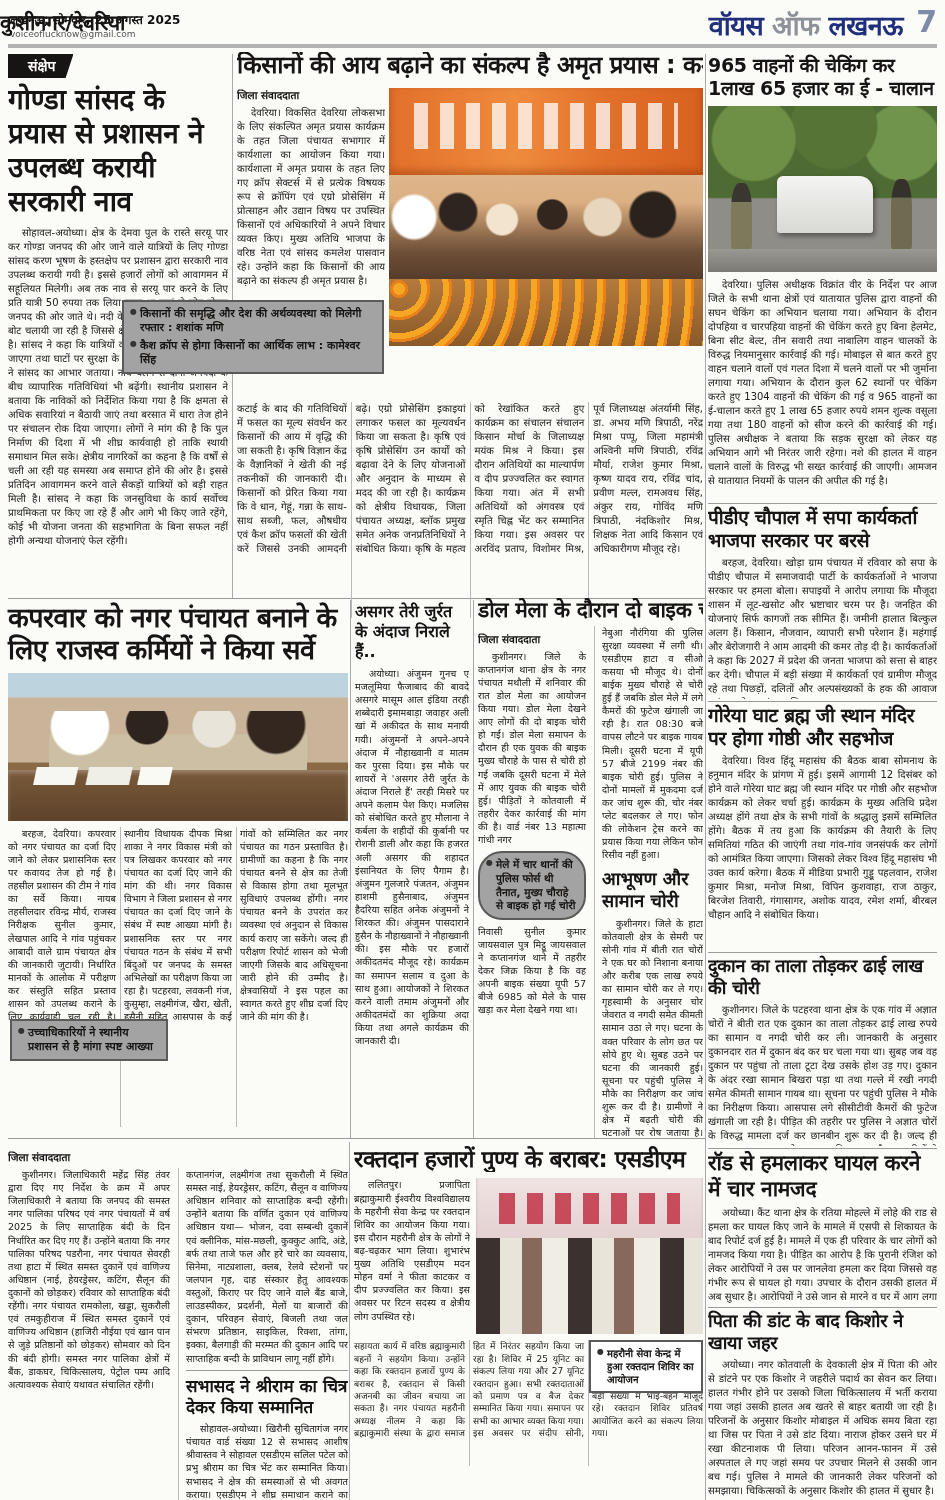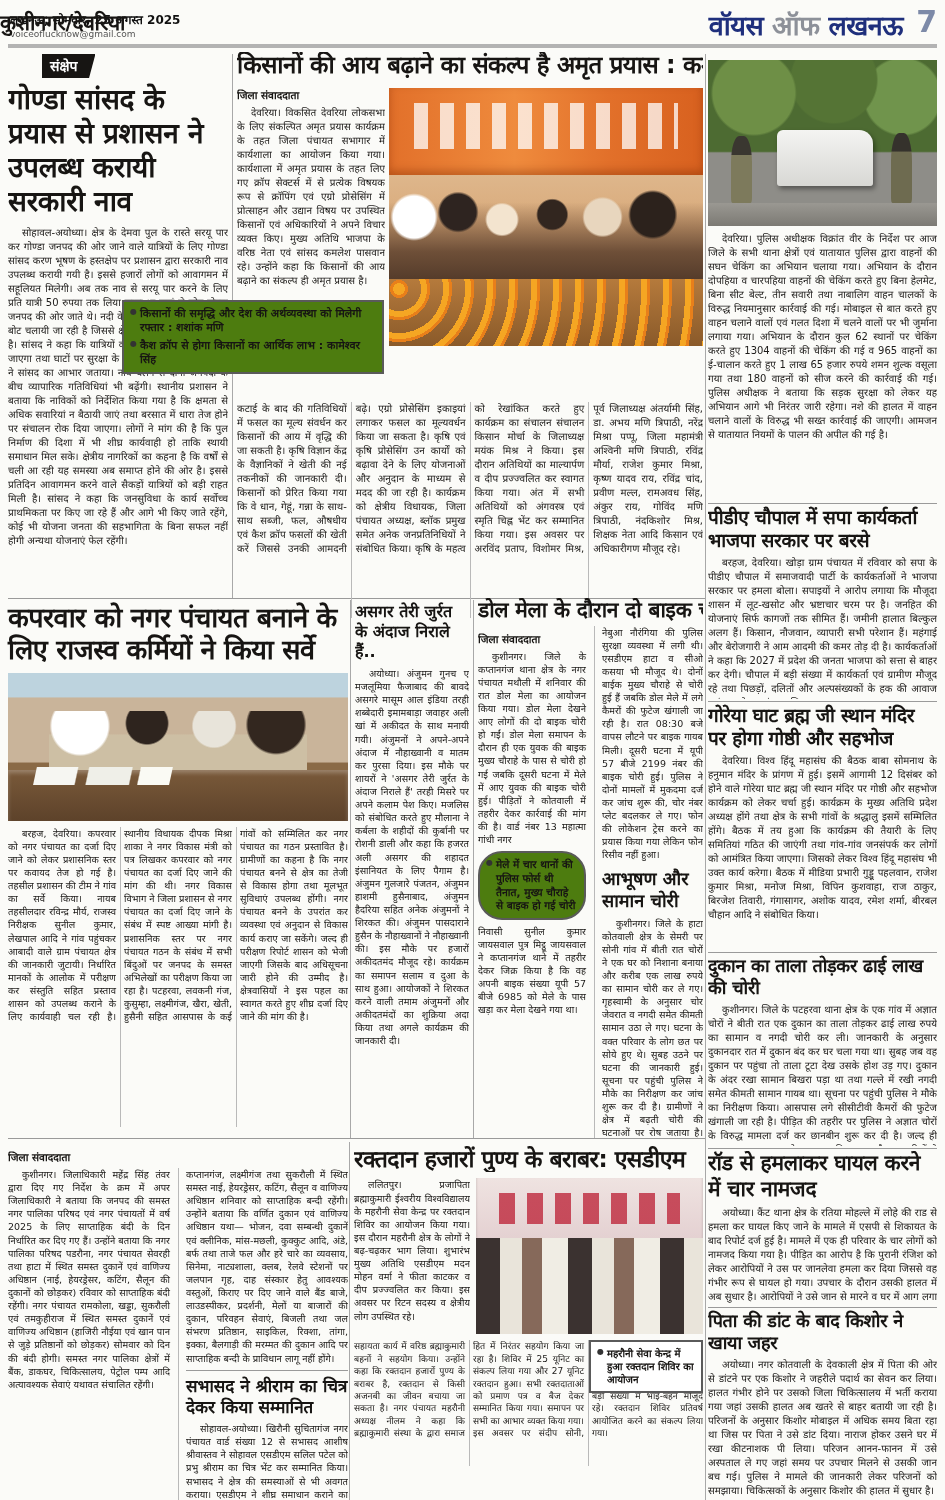--- a/index.html
+++ b/index.html
@@ -14,33 +14,33 @@
   .section-title { font-size:21px; font-weight:bold; text-align:left; letter-spacing:-0.5px; }
   .masthead { font-size:27px; font-weight:bold; letter-spacing:-0.5px; white-space:nowrap; }
   .pageno { font-size:30px; font-weight:bold; }
   .hdr-rule { background:#b3b3b3; }
 
   .vrule { background:#a8a8a8; width:1px; }
   .hrule { background:#9a9a9a; height:1px; }
 
   
   .kicker-label { display:inline-block; background:#171513; color:#fff; font-size:14px;
-     font-weight:bold; padding:2px 18px 3px 8px;
-     clip-path:polygon(0 0,100% 0,88% 100%,0 100%);margin-left:34px; }
+     font-weight:bold; padding:2px 18px 3px 20px;
+     clip-path:polygon(0 0,100% 0,88% 100%,0 100%); }
   .head-xl { font-size:27px; font-weight:800; line-height:1.18; letter-spacing:-0.5px; }
   .head-lg { font-size:24px; font-weight:800; line-height:1.15; letter-spacing:-0.5px; }
   .head-md { font-size:19px; font-weight:800; line-height:1.22; letter-spacing:-0.3px; }
   .head-sm { font-size:16px; font-weight:800; line-height:1.25; }
   .byline { font-size:10.5px; font-weight:bold; margin:6px 0 4px; }
   .body-txt { font-size:10px; line-height:1.4; text-align:justify; color:#1c1a18; }
   .body-sm  { font-size:9.5px; line-height:1.38; text-align:justify; color:#1c1a18; }
   .indent { text-indent:14px; }
   .clip { overflow:hidden; }
 
-  .quote-box { background:#4d7c0f; border:2px solid #5a5a5a; padding:5px 6px; }
+  .quote-box { background:#a3a3a3; border:2px solid #5a5a5a; padding:5px 6px; }
   .quote-box .q { font-size:11px; font-weight:bold; line-height:1.3; position:relative; padding-left:10px; }
   .quote-box .q::before { content:"●"; position:absolute; left:0; top:0; font-size:8px; color:#333; }
 
   .photo { position:relative; overflow:hidden; background:#cfc4b2; }
   .photo > div { position:absolute; }
 
   
   .ph-dais-wall { inset:0; background:linear-gradient(180deg,#e7d3bd 0%,#dfb98f 30%,#d8a878 55%,#caa17a 100%); }
   .ph-dais-banner { left:0; top:0; right:0; height:34%; background:linear-gradient(90deg,#e2702a,#ef8b3d 40%,#e2702a 70%,#d8611f);
       box-shadow:inset 0 -4px 8px rgba(120,40,0,.4); }
@@ -148,20 +148,21 @@
       </div>
     </div>
     <div class="quote-box abs" style="left:-115px; top:248px; width:262px; z-index:3;">
       <div class="q">किसानों की समृद्धि और देश की अर्थव्यवस्था को मिलेगी रफ्तार : शशांक मणि</div>
       <div class="q" style="margin-top:3px;">कैश क्रॉप से होगा किसानों का आर्थिक लाभ : कामेश्वर सिंह</div>
     </div>
     <div class="body-txt col-rule4 clip" style="margin-top:56px; height:216px;">कटाई के बाद की गतिविधियों में फसल का मूल्य संवर्धन कर किसानों की आय में वृद्धि की जा सकती है। कृषि विज्ञान केंद्र के वैज्ञानिकों ने खेती की नई तकनीकों की जानकारी दी। किसानों को प्रेरित किया गया कि वे धान, गेहूं, गन्ना के साथ-साथ सब्जी, फल, औषधीय एवं कैश क्रॉप फसलों की खेती करें जिससे उनकी आमदनी बढ़े। एग्रो प्रोसेसिंग इकाइयां लगाकर फसल का मूल्यवर्धन किया जा सकता है। कृषि एवं कृषि प्रोसेसिंग उन कार्यों को बढ़ावा देने के लिए योजनाओं और अनुदान के माध्यम से मदद की जा रही है। कार्यक्रम को क्षेत्रीय विधायक, जिला पंचायत अध्यक्ष, ब्लॉक प्रमुख समेत अनेक जनप्रतिनिधियों ने संबोधित किया। कृषि के महत्व को रेखांकित करते हुए कार्यक्रम का संचालन संचालन किसान मोर्चा के जिलाध्यक्ष मयंक मिश्र ने किया। इस दौरान अतिथियों का माल्यार्पण व दीप प्रज्ज्वलित कर स्वागत किया गया। अंत में सभी अतिथियों को अंगवस्त्र एवं स्मृति चिह्न भेंट कर सम्मानित किया गया। इस अवसर पर अरविंद प्रताप, विशोमर मिश्र, पूर्व जिलाध्यक्ष अंतर्यामी सिंह, डा. अभय मणि त्रिपाठी, नरेंद्र मिश्रा पप्पू, जिला महामंत्री अश्विनी मणि त्रिपाठी, रविंद्र मौर्या, राजेश कुमार मिश्रा, कृष्ण यादव राय, रविंद्र चांद, प्रवीण मल्ल, रामअवध सिंह, अंकुर राय, गोविंद मणि त्रिपाठी, नंदकिशोर मिश्र, शिक्षक नेता आदि किसान एवं अधिकारीगण मौजूद रहे।</div>
   </div>
 
   <div class="abs clip" style="left:708px; top:54px; width:229px; height:447px;">
+    <div class="head-md">965 वाहनों की चेकिंग कर 1लाख 65 हजार का ई - चालान</div>
     <div class="photo" style="width:229px; height:166px; margin:6px 0;">
       <div class="ph-trees"></div>
       <div class="ph-car"></div>
       <div class="ph-cop1"></div>
       <div class="ph-cop2"></div>
       <div class="ph-road"></div>
     </div>
     <div class="body-txt indent">देवरिया। पुलिस अधीक्षक विक्रांत वीर के निर्देश पर आज जिले के सभी थाना क्षेत्रों एवं यातायात पुलिस द्वारा वाहनों की सघन चेकिंग का अभियान चलाया गया। अभियान के दौरान दोपहिया व चारपहिया वाहनों की चेकिंग करते हुए बिना हेलमेट, बिना सीट बेल्ट, तीन सवारी तथा नाबालिग वाहन चालकों के विरुद्ध नियमानुसार कार्रवाई की गई। मोबाइल से बात करते हुए वाहन चलाने वालों एवं गलत दिशा में चलने वालों पर भी जुर्माना लगाया गया। अभियान के दौरान कुल 62 स्थानों पर चेकिंग करते हुए 1304 वाहनों की चेकिंग की गई व 965 वाहनों का ई-चालान करते हुए 1 लाख 65 हजार रुपये शमन शुल्क वसूला गया तथा 180 वाहनों को सीज करने की कार्रवाई की गई। पुलिस अधीक्षक ने बताया कि सड़क सुरक्षा को लेकर यह अभियान आगे भी निरंतर जारी रहेगा। नशे की हालत में वाहन चलाने वालों के विरुद्ध भी सख्त कार्रवाई की जाएगी। आमजन से यातायात नियमों के पालन की अपील की गई है।</div>
   </div>
 
@@ -193,20 +194,23 @@
   <div class="abs" style="left:8px; top:602px; width:340px; height:536px;">
     <div class="head-xl">कपरवार को नगर पंचायत बनाने के लिए राजस्व कर्मियों ने किया सर्वे</div>
     <div class="photo" style="width:340px; height:148px; margin:7px 0 6px;">
       <div class="ph-office"></div>
       <div class="ph-men"></div>
       <div class="ph-desk"></div>
       <div class="ph-papers"></div>
     </div>
     <div style="position:relative;">
       <div class="body-sm col-rule3 clip indent" style="height:300px;">बरहज, देवरिया। कपरवार को नगर पंचायत का दर्जा दिए जाने को लेकर प्रशासनिक स्तर पर कवायद तेज हो गई है। तहसील प्रशासन की टीम ने गांव का सर्वे किया। नायब तहसीलदार रविन्द्र मौर्य, राजस्व निरीक्षक सुनील कुमार, लेखपाल आदि ने गांव पहुंचकर आबादी वाले ग्राम पंचायत क्षेत्र की जानकारी जुटायी। निर्धारित मानकों के आलोक में परीक्षण कर संस्तुति सहित प्रस्ताव शासन को उपलब्ध कराने के लिए कार्यवाही चल रही है। स्थानीय विधायक दीपक मिश्रा शाका ने नगर विकास मंत्री को पत्र लिखकर कपरवार को नगर पंचायत का दर्जा दिए जाने की मांग की थी। नगर विकास विभाग ने जिला प्रशासन से नगर पंचायत का दर्जा दिए जाने के संबंध में स्पष्ट आख्या मांगी है। प्रशासनिक स्तर पर नगर पंचायत गठन के संबंध में सभी बिंदुओं पर जनपद के समस्त अभिलेखों का परीक्षण किया जा रहा है। पटहरवा, लवकनी गंज, कुसुम्हा, लक्ष्मीगंज, खैरा, खेती, हुसैनी सहित आसपास के कई गांवों को सम्मिलित कर नगर पंचायत का गठन प्रस्तावित है। ग्रामीणों का कहना है कि नगर पंचायत बनने से क्षेत्र का तेजी से विकास होगा तथा मूलभूत सुविधाएं उपलब्ध होंगी। नगर पंचायत बनने के उपरांत कर व्यवस्था एवं अनुदान से विकास कार्य कराए जा सकेंगे। जल्द ही परीक्षण रिपोर्ट शासन को भेजी जाएगी जिसके बाद अधिसूचना जारी होने की उम्मीद है। क्षेत्रवासियों ने इस पहल का स्वागत करते हुए शीघ्र दर्जा दिए जाने की मांग की है।</div>
+      <div class="quote-box abs" style="left:2px; top:192px; width:158px;">
+        <div class="q">उच्चाधिकारियों ने स्थानीय प्रशासन से है मांगा स्पष्ट आख्या</div>
+      </div>
     </div>
   </div>
 
   <div class="abs clip" style="left:355px; top:602px; width:114px; height:534px;">
     <div class="head-sm">असगर तेरी जुर्रत के अंदाज निराले हैं..</div>
     <div class="body-sm indent" style="margin-top:5px;">अयोध्या। अंजुमन गुनच ए मजलूमिया फैजाबाद की बावदे असगरे मासूम आल इंडिया तरही शब्बेदारी इमामबाड़ा जवाहर अली खां में अकीदत के साथ मनायी गयी। अंजुमनों ने अपने-अपने अंदाज में नौहाख्वानी व मातम कर पुरसा दिया। इस मौके पर शायरों ने 'असगर तेरी जुर्रत के अंदाज निराले हैं' तरही मिसरे पर अपने कलाम पेश किए। मजलिस को संबोधित करते हुए मौलाना ने कर्बला के शहीदों की कुर्बानी पर रोशनी डाली और कहा कि हजरत अली असगर की शहादत इंसानियत के लिए पैगाम है। अंजुमन गुलजारे पंजतन, अंजुमन हाशमी हुसैनाबाद, अंजुमन हैदरिया सहित अनेक अंजुमनों ने शिरकत की। अंजुमन पासदाराने हुसैन के नौहाख्वानों ने नौहाख्वानी की। इस मौके पर हजारों अकीदतमंद मौजूद रहे। कार्यक्रम का समापन सलाम व दुआ के साथ हुआ। आयोजकों ने शिरकत करने वाली तमाम अंजुमनों और अकीदतमंदों का शुक्रिया अदा किया तथा अगले कार्यक्रम की जानकारी दी।</div>
   </div>
 
   <div class="abs clip" style="left:478px; top:598px; width:225px; height:540px;">
     <div class="head-md" style="font-size:21px; white-space:nowrap; overflow:hidden;">डोल मेला के दौरान दो बाइक चोरी</div>

